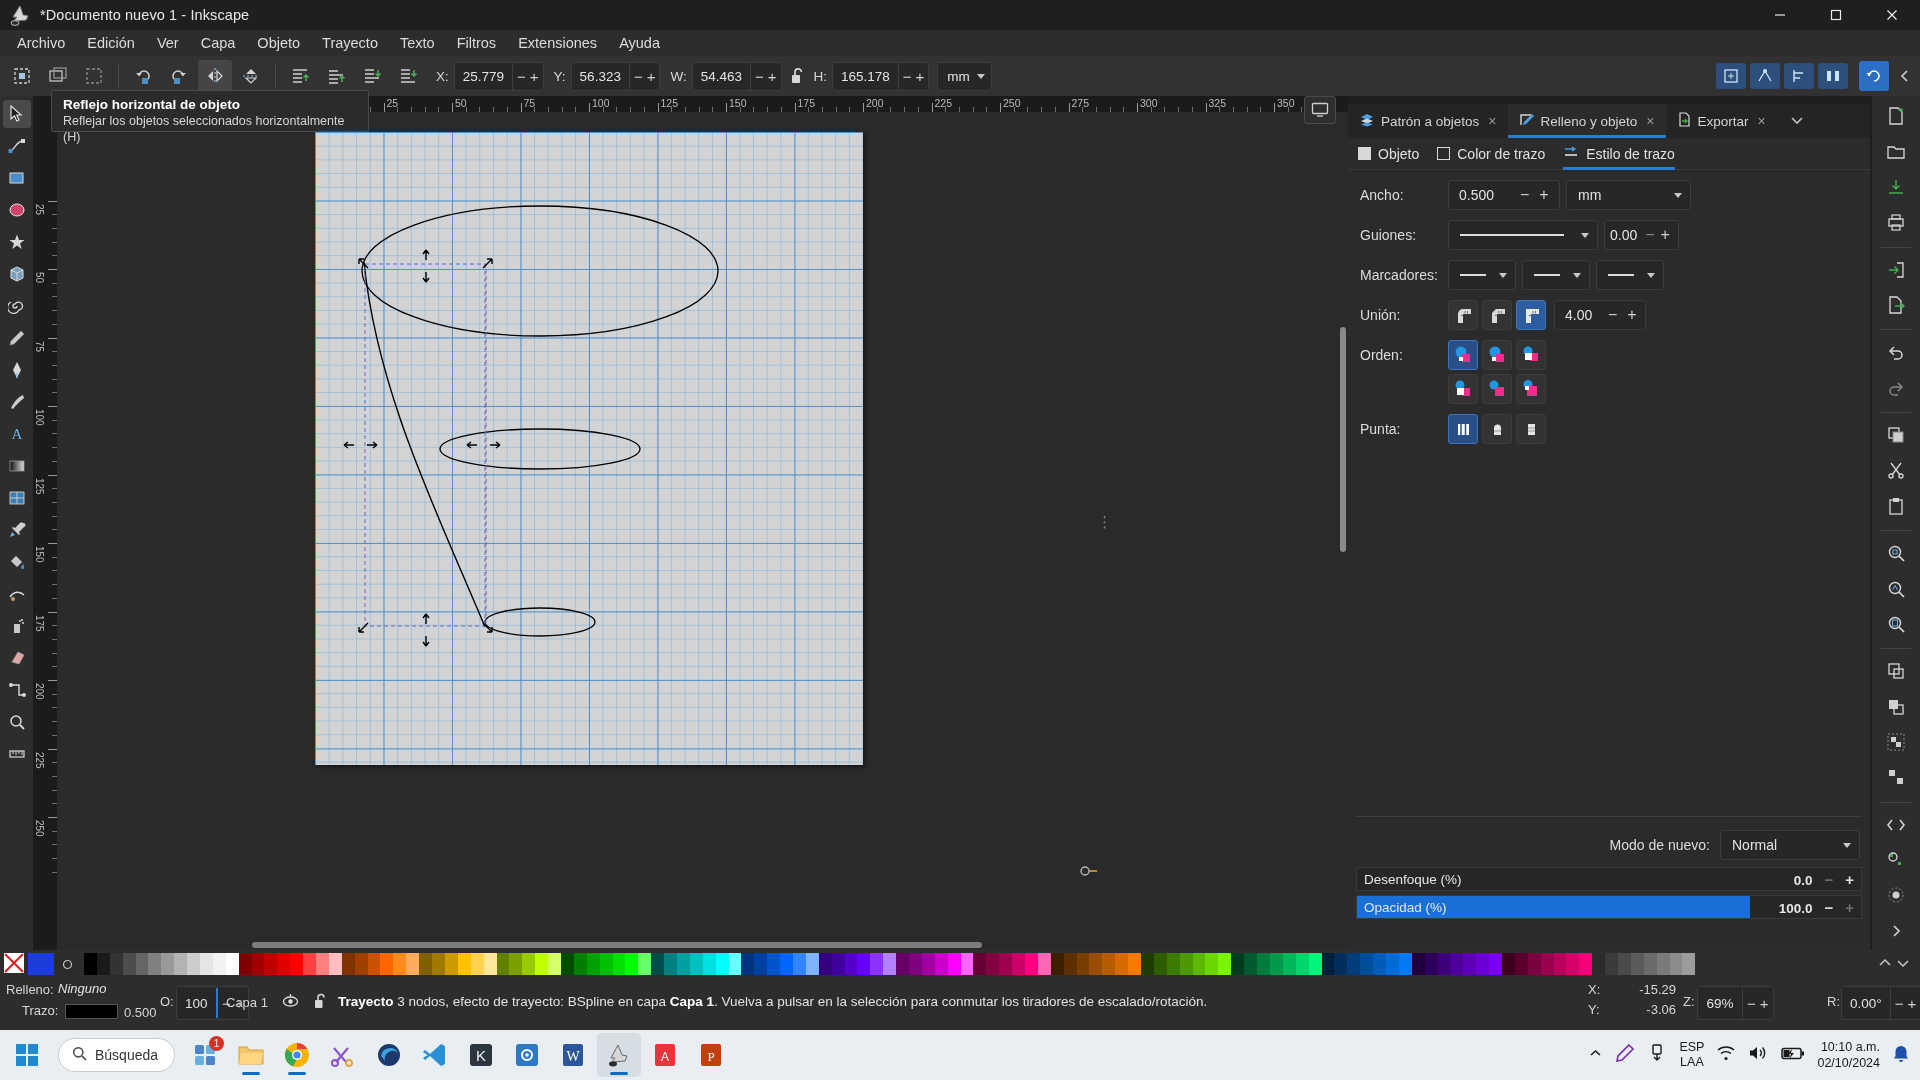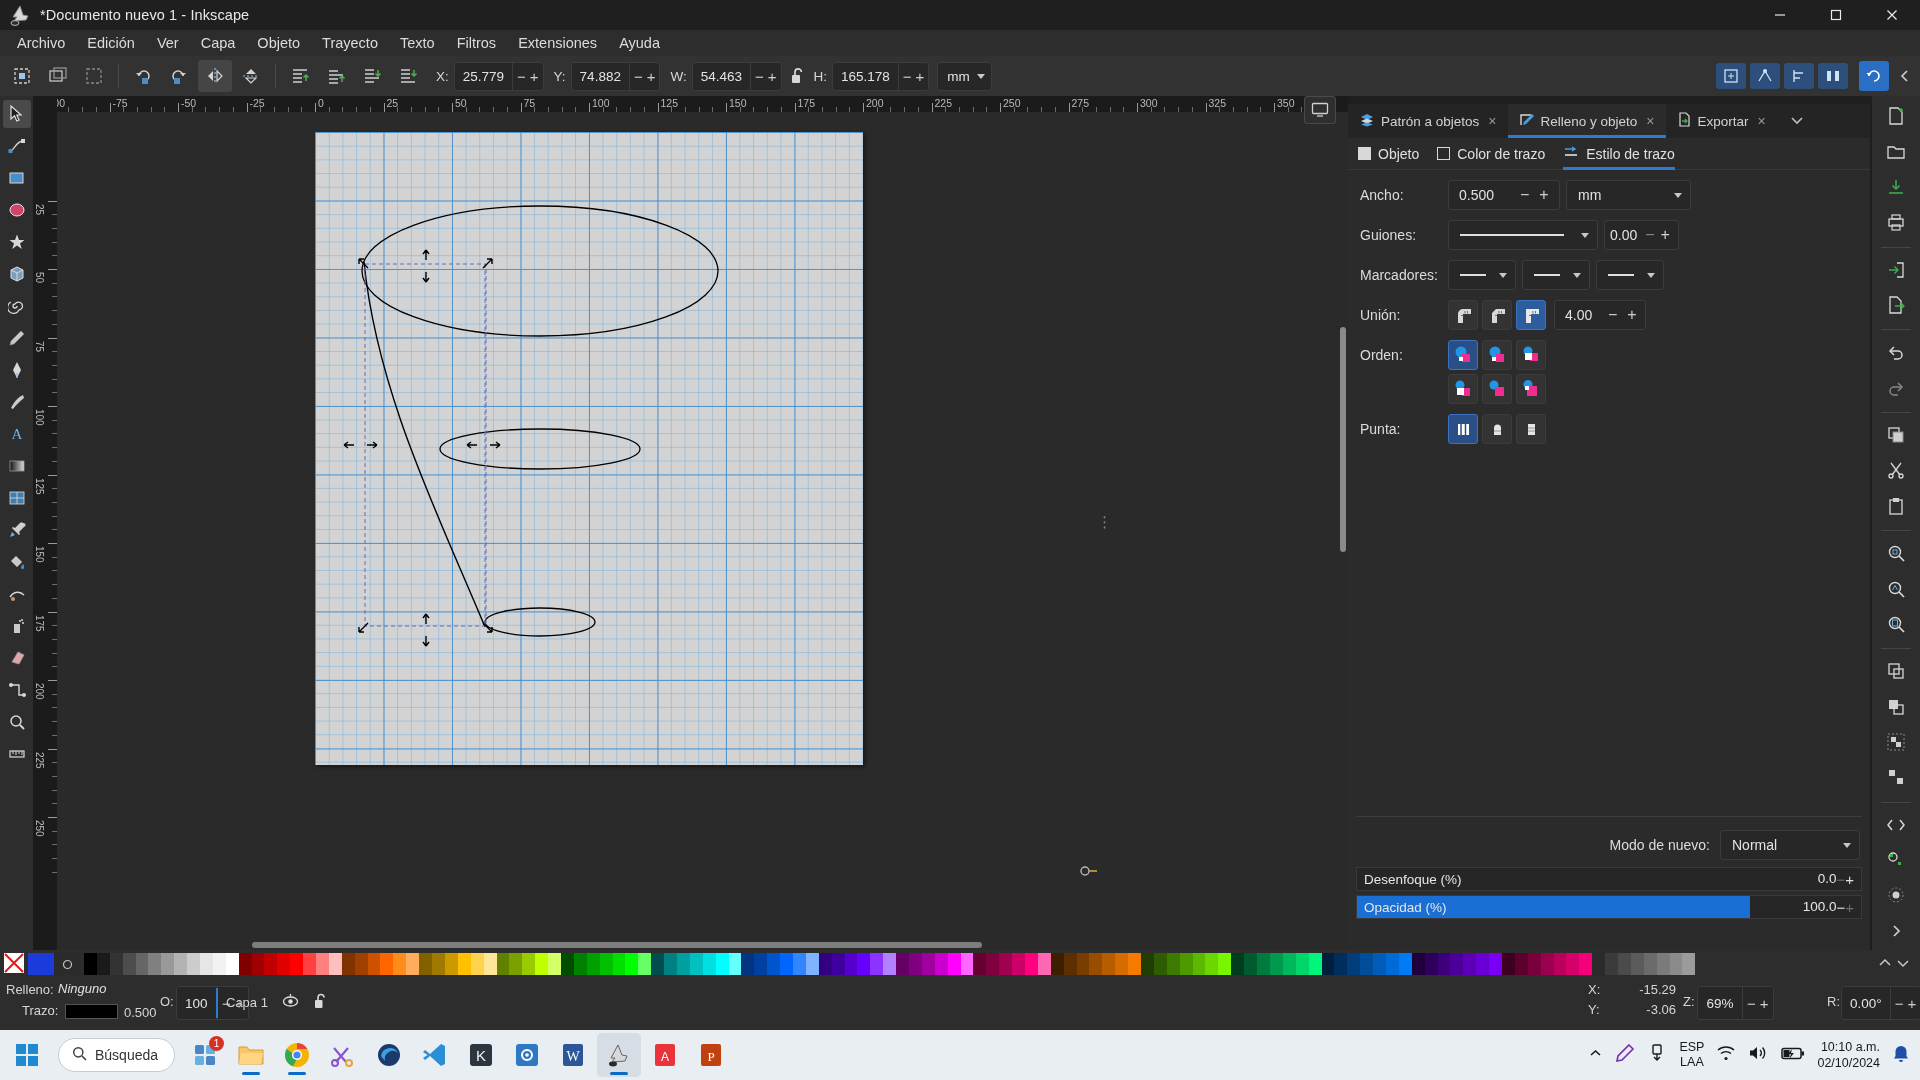--- a/index.html
+++ b/index.html
@@ -143,21 +143,21 @@
   .obtn.on { background:#2a4f86; border-color:#3a74c0;}
 
   .dock-sep { position:absolute; left:8px; right:8px; height:1px; background:#3d3d3d; }
   .blendrow { position:absolute; right:10px; display:flex; align-items:center; gap:10px; }
   .blendlabel { color:#dcdcdc; font-size:14px;}
   .bar {
     position:absolute; left:8px; right:8px; height:24px; background:#262626; border:1px solid #3a3a3a;
     display:flex; align-items:center; justify-content:space-between;
   }
   .bar .name{ color:#e6e6e6; font-size:13.5px; padding-left:7px; z-index:2;}
-  .bar .right{ display:flex; align-items:flex-start; gap:0; padding-right:7px; z-index:2;}
+  .bar .right{ display:flex; align-items:flex-end; gap:12px; padding-right:7px; z-index:2;font-weight:bold;}
   .bar .num{ color:#e6e6e6; font-size:13.5px;}
   .bar .fillbar{ position:absolute; left:0; top:0; bottom:0; background:#1a6fd4;}
 
   
   .rstrip { position:absolute; left:1872px; top:96px; width:48px; height:854px; background:#2d2d2d;
             display:flex; flex-direction:column; align-items:center; padding-top:4px; }
   .ristrip-btn { width:34px;height:34px; margin-bottom:3px; display:flex;align-items:center;justify-content:center;}
   .rsep { width:30px;height:1px;background:#454545; margin:5px 0 6px;}
 
   
@@ -308,21 +308,21 @@
     </div>
 
     <div class="cb-label">X:</div>
     <div class="spin">
       <span class="val">25.779</span>
       <span class="pm">−</span>
       <span class="pm" style="border-left:none;padding-left:0;">+</span>
     </div>
     <div class="cb-label">Y:</div>
     <div class="spin">
-      <span class="val">74.882</span>
+      <span class="val">56.323</span>
       <span class="pm">−</span>
       <span class="pm" style="border-left:none;padding-left:0;">+</span>
     </div>
     <div class="cb-label">W:</div>
     <div class="spin">
       <span class="val">54.463</span>
       <span class="pm">−</span>
       <span class="pm" style="border-left:none;padding-left:0;">+</span>
     </div>
     <div style="margin:0 8px;display:flex;align-items:center;">
@@ -732,20 +732,24 @@
       </div>
 
     <div style="position:absolute;right:12px;top:0px;width:32px;height:28px;border:1px solid #4a4a4a;border-radius:3px;background:#2f2f2f;display:flex;align-items:center;justify-content:center;">
       <svg width="18" height="16" viewBox="0 0 18 16">
           <rect x="1.5" y="1.5" width="15" height="10" rx="1" fill="none" stroke="#d0d0d0" stroke-width="1.3"></rect>
           <path d="M6 14 H12" stroke="#d0d0d0" stroke-width="1.3"></path>
         </svg>
     </div>
   </div>
 
+  <div class="tooltip">
+    <div class="tt-title">Reflejo horizontal de objeto</div>
+    <div class="tt-body">Reflejar los objetos seleccionados horizontalmente (H)</div>
+  </div>
 
   <div class="dock">
     <div class="dock-tabs">
       <div class="dock-tab">
         <span>
           <svg width="16" height="14" viewBox="0 0 16 14">
               <path d="M2 4 L8 1 L14 4 L8 7 Z" fill="#4a9fe0"></path>
               <path d="M2 8 L8 5.5 L14 8 L8 10.5 Z" fill="#cfd8dd"></path>
               <path d="M2 11.5 L8 9.5 L14 11.5 L8 13.5 Z" fill="#4a9fe0"></path>
             </svg>
@@ -1290,20 +1294,23 @@
           <path d="M8.5 1 V3.5" stroke="#e0e0e0" stroke-width="1.3"></path>
         </svg>
     </div>
     <div style="position:absolute;left:313px;top:14px;">
       <svg width="15" height="19" viewBox="0 0 15 19">
           <path d="M5 8 V5.5 A3 3 0 0 1 11 5.5" fill="none" stroke="#d8d8d8" stroke-width="1.6"></path>
           <rect x="2" y="8" width="7.5" height="8" rx="1" fill="#d8d8d8"></rect>
         </svg>
     </div>
 
+    <div style="position:absolute;left:338px;top:16px;" class="sb-msg">
+      <b>Trayecto</b><span> 3 nodos, efecto de trayecto: BSpline en capa </span><b>Capa 1</b><span>. Vuelva a pulsar en la selección para conmutar los tiradores de escalado/rotación.</span>
+    </div>
 
     <div style="position:absolute;left:1588px;top:4px;" class="sb-lbl">X:</div>
     <div style="position:absolute;left:1618px;top:4px;width:58px;text-align:right;" class="sb-lbl">-15.29</div>
     <div style="position:absolute;left:1588px;top:24px;" class="sb-lbl">Y:</div>
     <div style="position:absolute;left:1618px;top:24px;width:58px;text-align:right;" class="sb-lbl">-3.06</div>
 
     <div style="position:absolute;left:1683px;top:16px;" class="sb-lbl">Z:</div>
     <div class="spin" style="position:absolute;left:1697px;top:8px;height:34px;">
       <span class="val" style="min-width:44px;text-align:center;">69%</span>
       <span class="pm">−</span>

